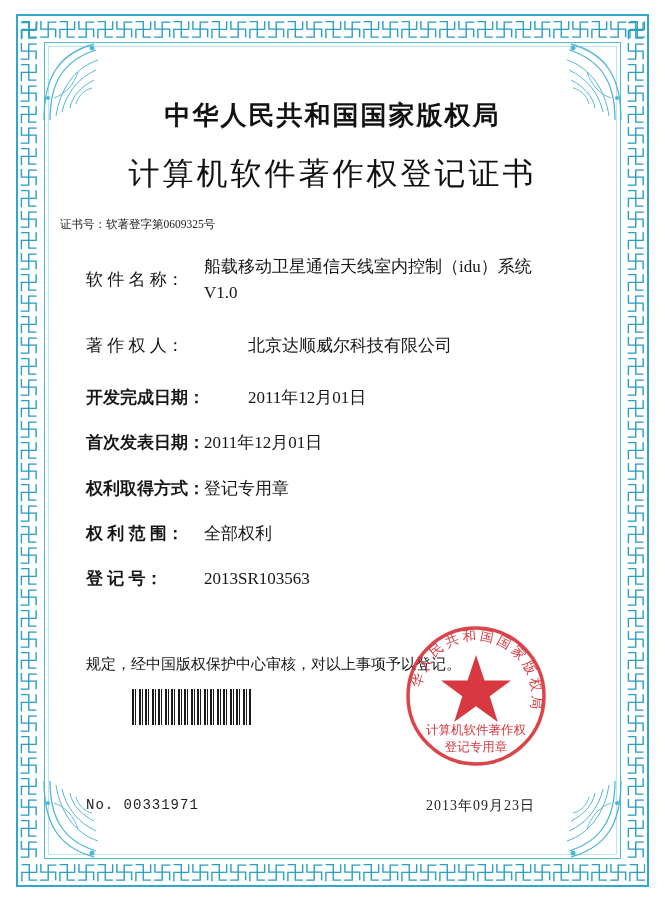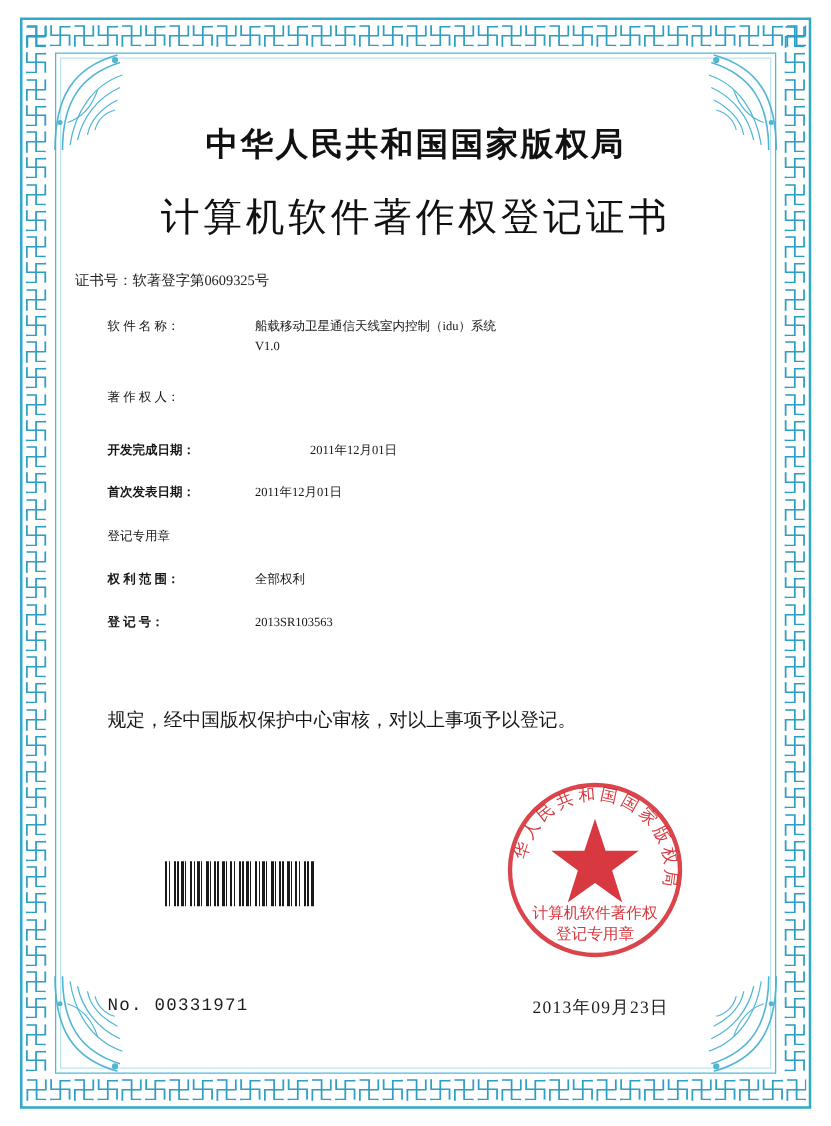--- a/index.html
+++ b/index.html
@@ -131,23 +131,23 @@
     letter-spacing: 0px;
   }
 
   .fields {
     margin-top: 22px;
     padding-left: 26px;
     padding-right: 10px;
   }
   .field-row {
     display: flex;
-    align-items: flex-start;
+    align-items: center;
     margin-bottom: 19px;
-    font-size: 10px;
+    font-size: 17px;
     color: #161616;
     line-height: 1.55;
   }
   .field-label {
     flex: 0 0 auto;
     white-space: pre;
     color: #161616;
   }
   .label-wide { width: 118px; }
   .label-date { width: 118px; font-weight: bold; }
@@ -297,33 +297,35 @@
       <div class="field-row">
         <span class="field-label label-wide">软 件 名 称：</span>
         <span class="field-value">
           <span>船载移动卫星通信天线室内控制（idu）系统</span>
           <span class="line2">V1.0</span>
         </span>
       </div>
 
       <div class="field-row gap-before">
         <span class="field-label label-wide">著 作 权 人：</span>
+        <span class="field-value">北京达顺威尔科技有限公司</span>
       </div>
 
       <div class="field-row gap-before">
         <span class="field-label label-date">开发完成日期：</span>
         <span class="field-value">2011年12月01日</span>
       </div>
 
       <div class="field-row">
         <span class="field-label label-date">首次发表日期：</span>
         <span class="field-value">2011年12月01日</span>
       </div>
 
       <div class="field-row">
+        <span class="field-label label-date">权利取得方式：</span>
         <span class="field-value">登记专用章</span>
       </div>
 
       <div class="field-row">
         <span class="field-label label-date">权 利 范 围：</span>
         <span class="field-value">全部权利</span>
       </div>
 
       <div class="field-row">
         <span class="field-label label-date">登 记 号：</span>

